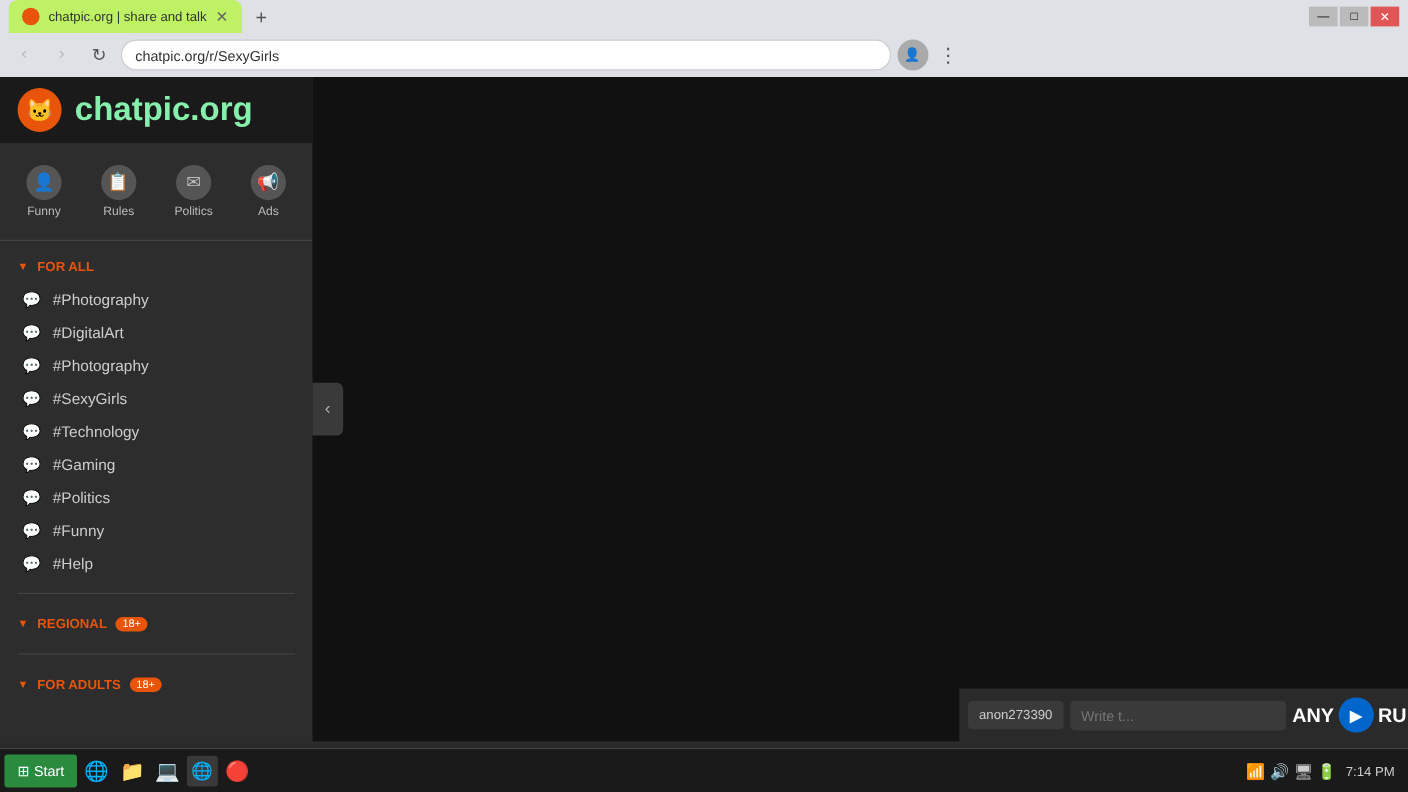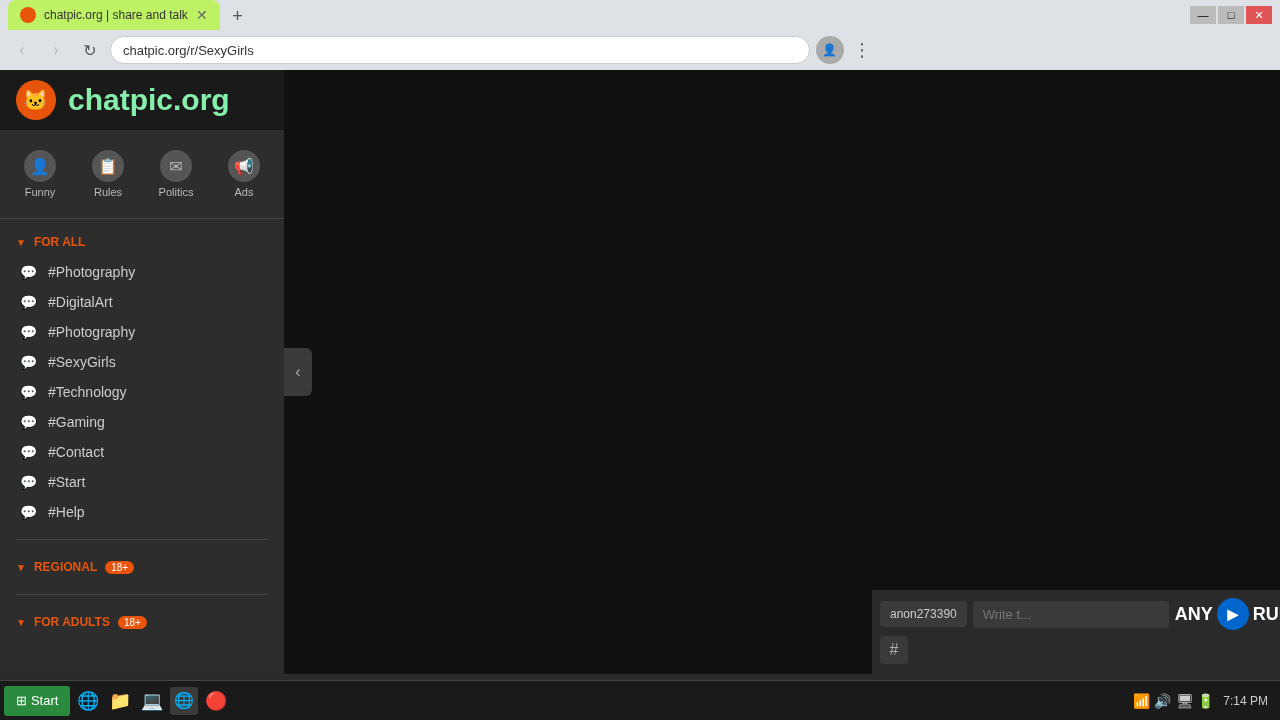--- a/index.html
+++ b/index.html
@@ -328,21 +328,21 @@
 
     .chat-area {
       flex: 1;
       background: #111;
     }
 
     .chat-footer {
       background: #2a2a2a;
       padding: 8px;
       display: flex;
-      flex-direction: column;
+      flex-direction: row;
       gap: 4px;
     }
 
     .chat-input-row {
       display: flex;
       align-items: center;
       gap: 6px;
     }
 
     .username-badge {
@@ -562,25 +562,25 @@
       <div class="sidebar-item">
         <span class="chat-icon">💬</span>
         <span>#Technology</span>
       </div>
       <div class="sidebar-item">
         <span class="chat-icon">💬</span>
         <span>#Gaming</span>
       </div>
       <div class="sidebar-item">
         <span class="chat-icon">💬</span>
-        <span>#Contact</span>
-      </div>
-      <div class="sidebar-item">
-        <span class="chat-icon">💬</span>
-        <span>#Start</span>
+        <span>#Politics</span>
+      </div>
+      <div class="sidebar-item">
+        <span class="chat-icon">💬</span>
+        <span>#Funny</span>
       </div>
       <div class="sidebar-item">
         <span class="chat-icon">💬</span>
         <span>#Help</span>
       </div>
     </div>
 
     <hr class="divider">
 
     <div class="sidebar-section">

